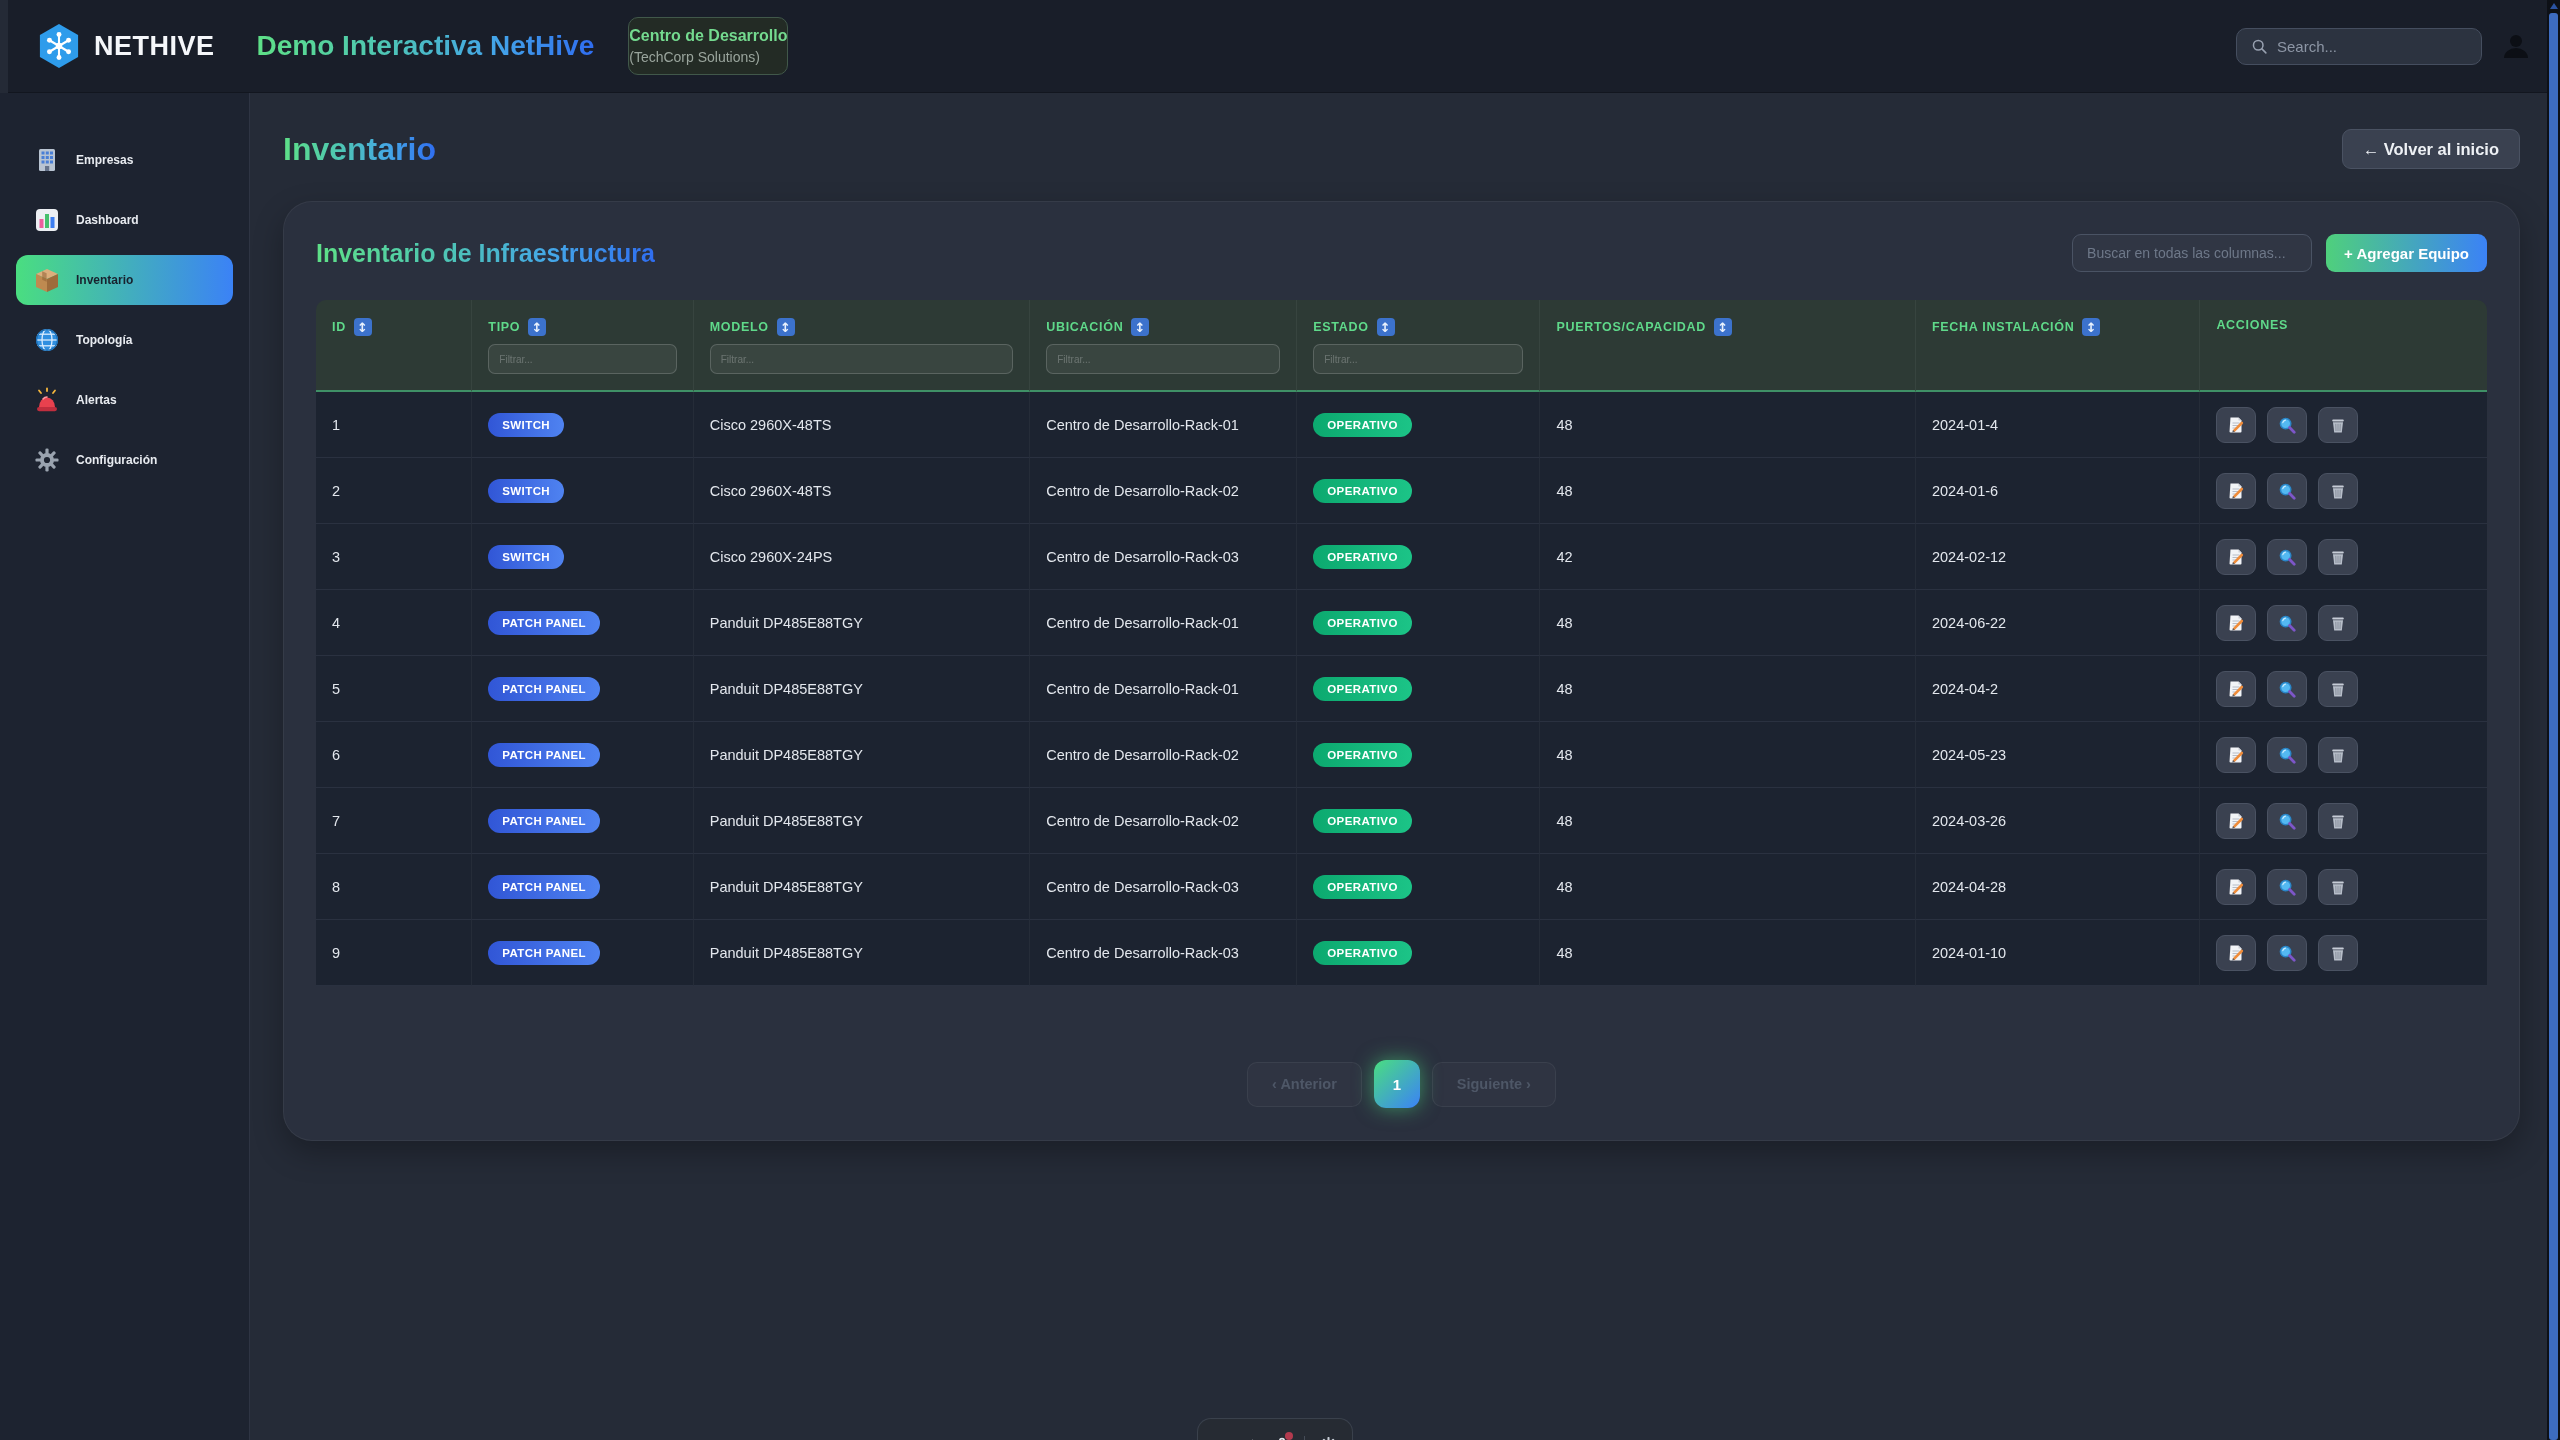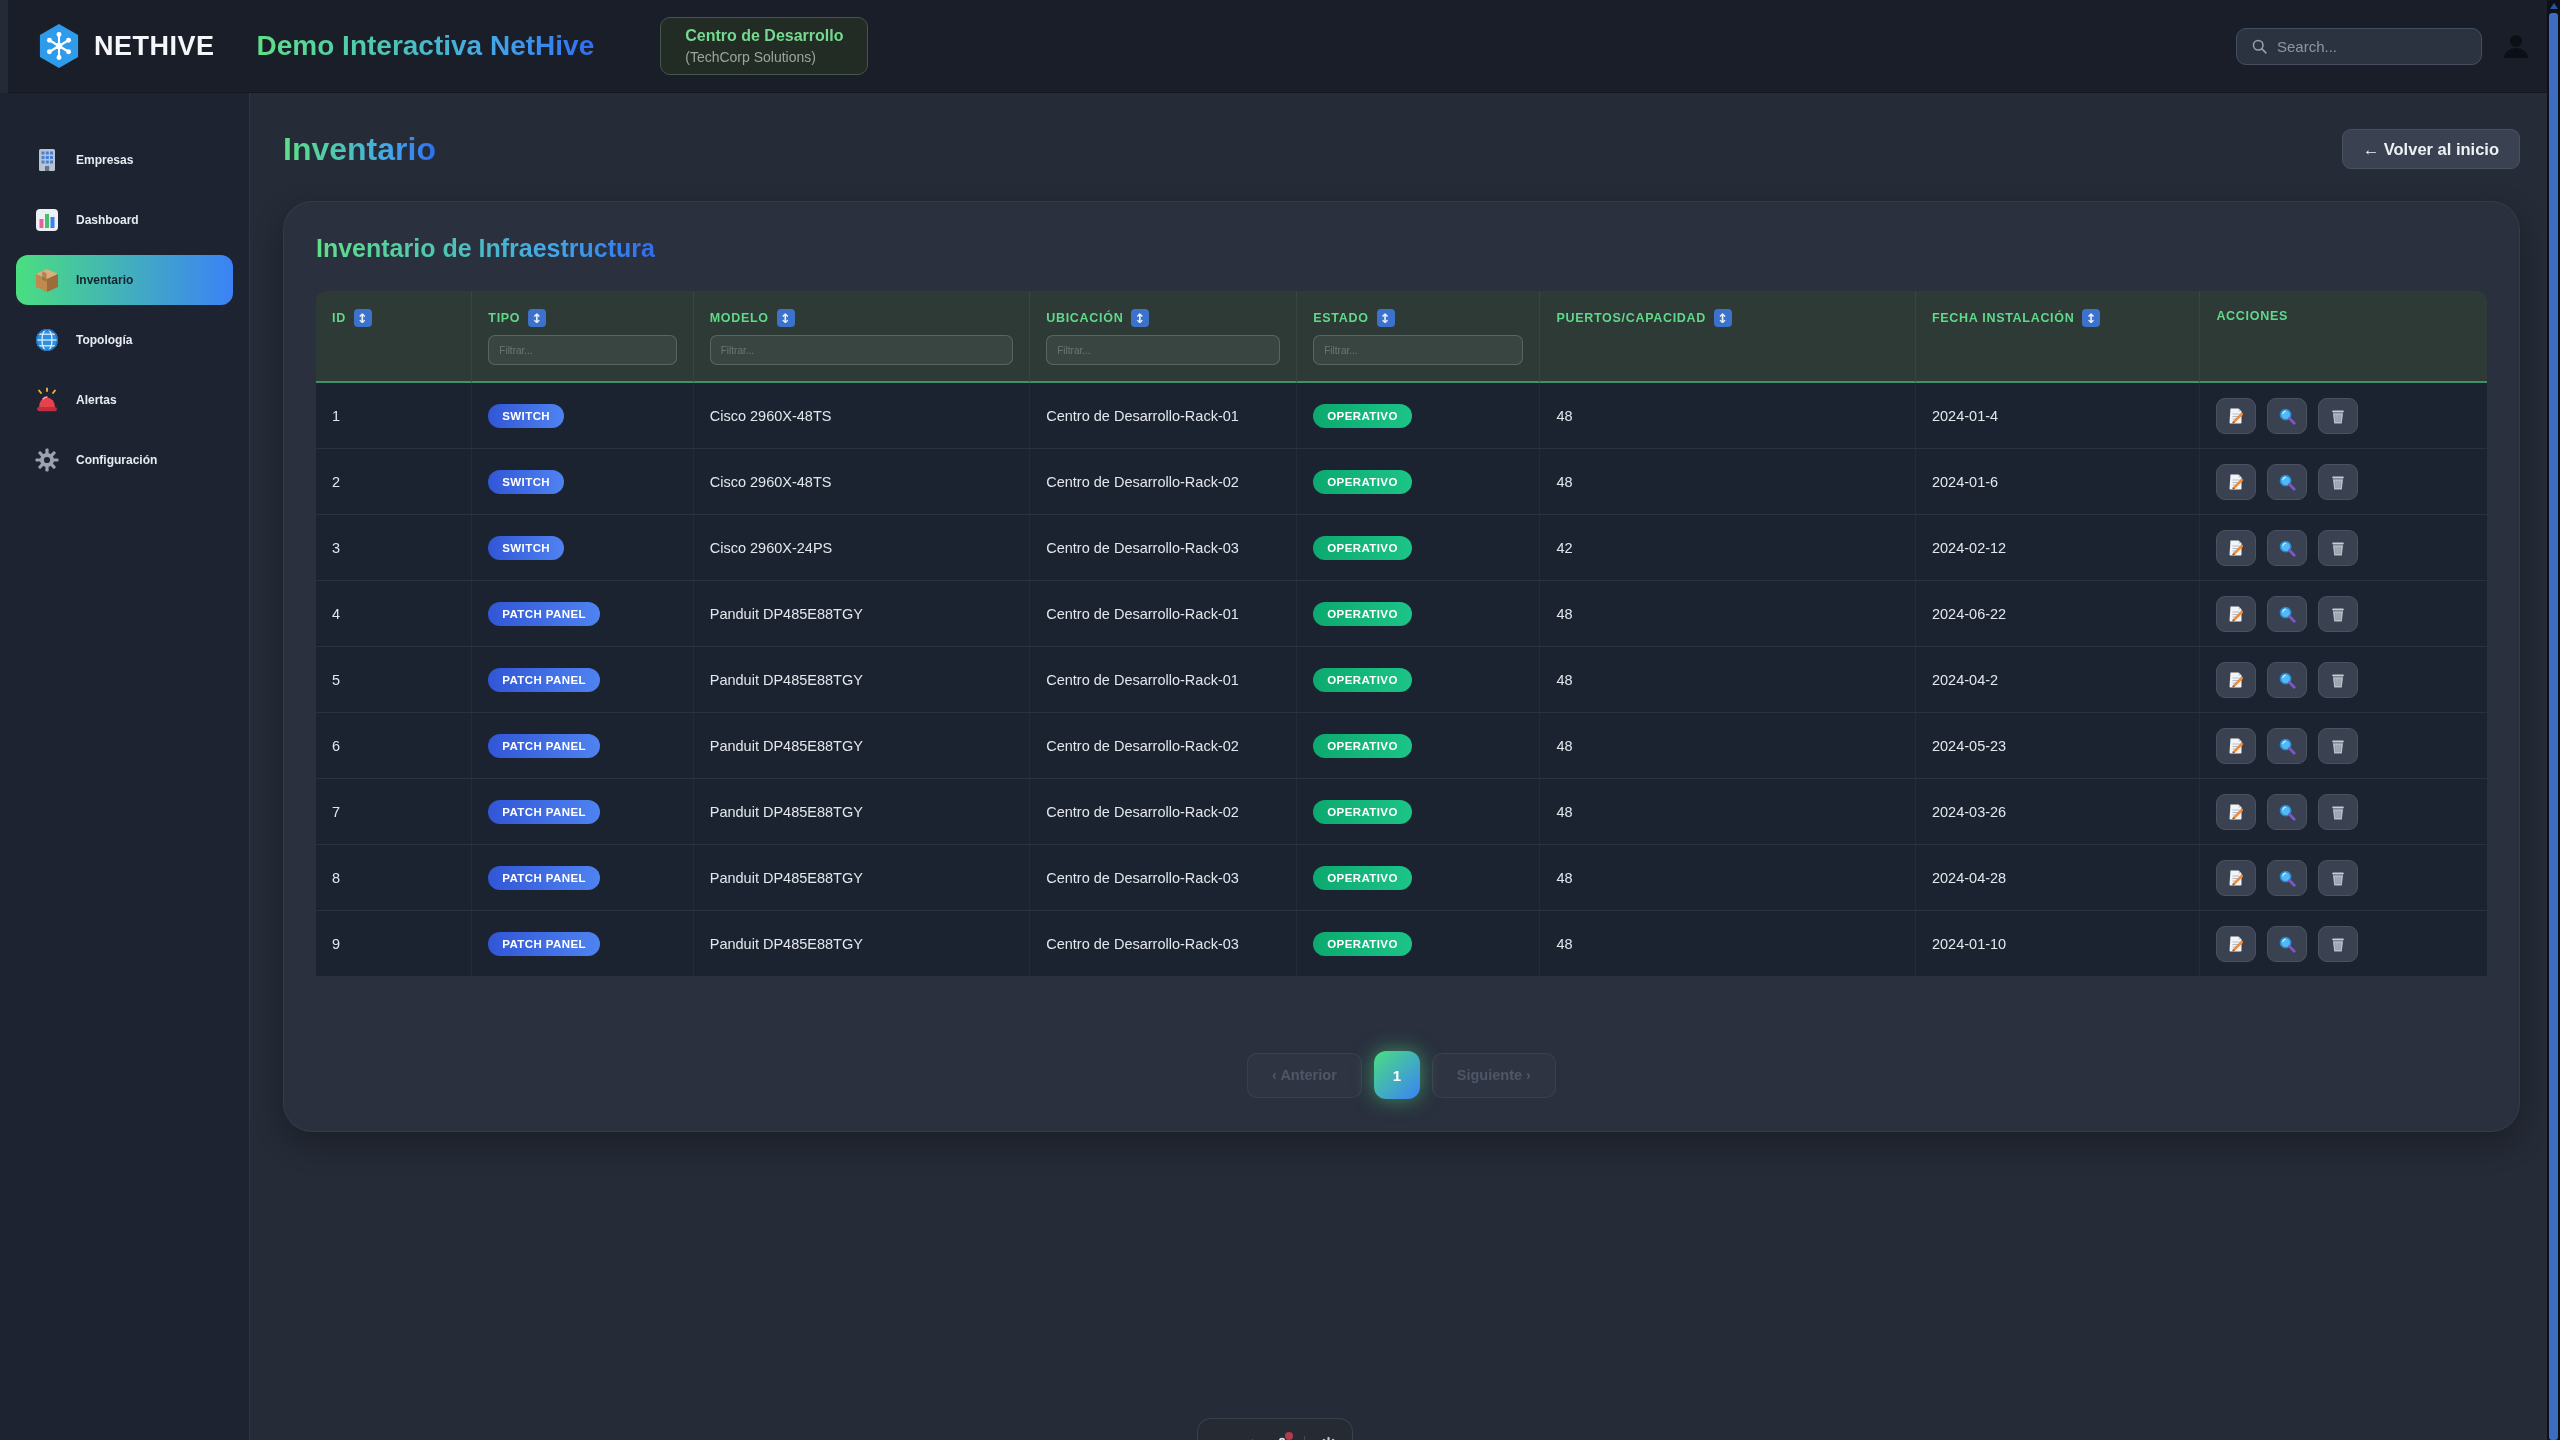--- a/index.html
+++ b/index.html
@@ -16,21 +16,21 @@
     display:flex; align-items:center; padding:0 36px 0 30px; z-index:5;
   }
   .brand-wrap { display:flex; align-items:center; gap:14px; }
   .brand { font-size:27px; font-weight:800; color:#f5f7fa; letter-spacing:.5px; }
   .app-title { margin-left:42px; font-size:28px; font-weight:700; }
   .grad-text {
     background:linear-gradient(90deg,#5ee087 0%,#4fc8b0 35%,#44a6e8 70%,#2f6df0 100%);
     -webkit-background-clip:text; background-clip:text; color:transparent;
   }
   .org-badge {
-    margin-left:66px; padding:9px 24px; border-radius:10px;
+    margin-left:34px; padding:9px 0; border-radius:10px;
     background:#232b25; border:1px solid #41584a;
   }
   .org-badge .t1 { color:#74da8f; font-size:16px; font-weight:700; }
   .org-badge .t2 { color:#9aa59d; font-size:14px; margin-top:4px; }
   .search-box {
     margin-left:auto; width:246px; height:37px; border-radius:10px;
     background:#2c3340; border:1px solid #454e5f;
     display:flex; align-items:center; padding:0 14px; gap:9px;
   }
   .search-box input {
@@ -301,20 +301,24 @@
 
 <main class="main">
   <div class="page-head">
     <h1 class="page-title grad-text">Inventario</h1>
     <button class="back-btn">← Volver al inicio</button>
   </div>
 
   <section class="panel">
     <div class="panel-head">
       <h2 class="panel-title grad-text">Inventario de Infraestructura</h2>
+      <div class="panel-tools">
+        <input class="col-search" placeholder="Buscar en todas las columnas..." style="">
+        <button class="add-btn">+ Agregar Equipo</button>
+      </div>
     </div>
 
     <div class="tbl-wrap">
       <table>
         <colgroup>
           <col style="width:7.2%">
             <col style="width:10.2%">
             <col style="width:15.5%">
             <col style="width:12.3%">
           <col style="width:11.2%">

